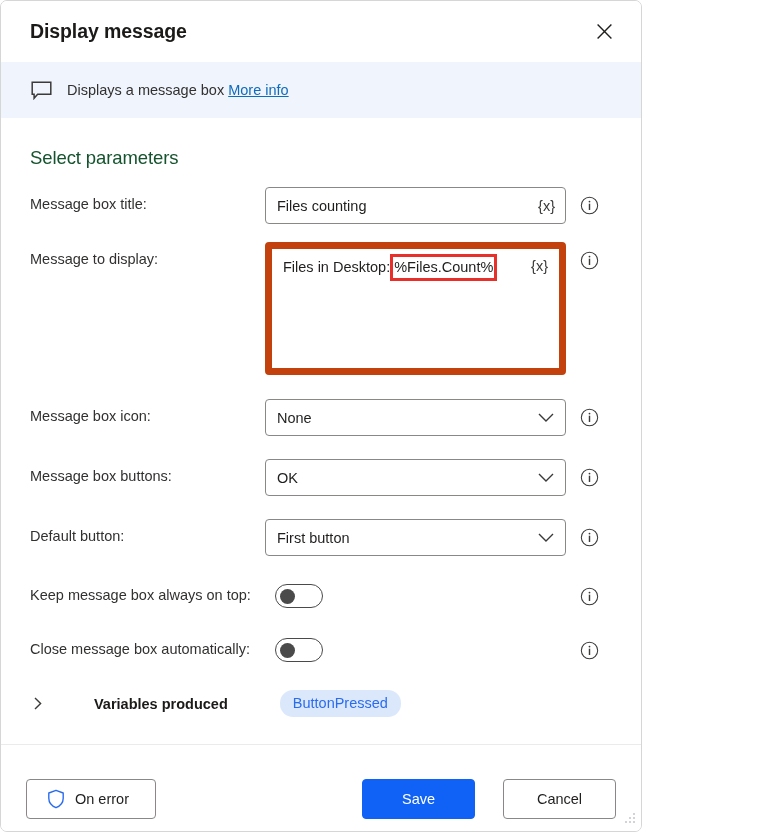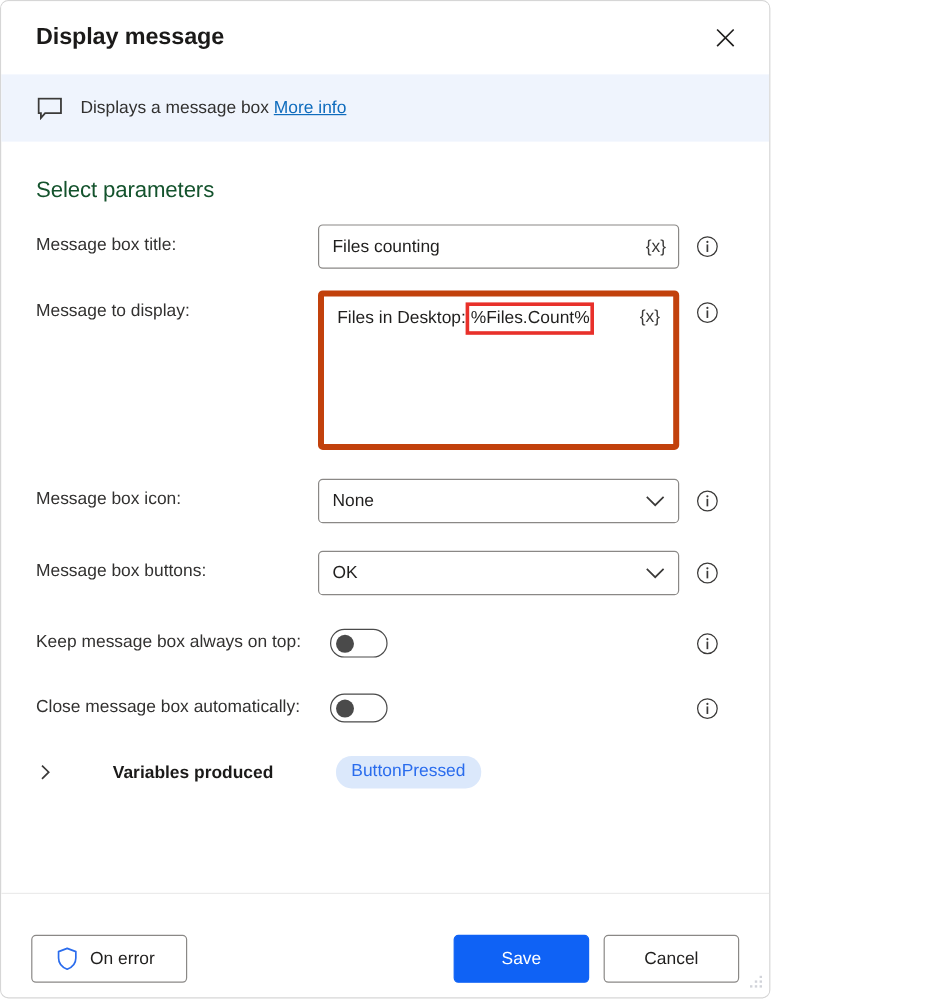--- a/index.html
+++ b/index.html
@@ -161,21 +161,21 @@
     font-size: 14.5px;
     color: #3b3a39;
     cursor: pointer;
     padding: 0 2px;
     flex: 0 0 auto;
     user-select: none;
   }
 
   
   .field-area {
-    border: 5px solid #c2410c;
+    border: 7px solid #c2410c;
     border-radius: 4px;
     background: #ffffff;
     height: 133px;
     padding: 8px 8px 8px 11px;
     box-sizing: border-box;
     position: relative;
   }
   .field-area .varbtn {
     position: absolute;
     top: 9px;
@@ -306,21 +306,21 @@
     padding-right: 6px;
   }
   .btn-primary {
     background: #0f62f5;
     border-color: #0f62f5;
     color: #ffffff;
     width: 113px;
   }
   .btn-cancel { width: 113px; }
   .footer-spacer { flex: 1 1 auto; }
-  .footer-right { display: flex; gap: 12px; }
+  .footer-right { display: flex; gap: 28px; }
 
   .grip {
     position: absolute;
     right: 5px;
     bottom: 5px;
     width: 13px;
     height: 13px;
     opacity: 0.65;
   }
 </style>
@@ -417,20 +417,38 @@
       </div>
       <div class="row-info">
         <svg class="info-icon" viewBox="0 0 20 20">
           <circle cx="10" cy="10" r="8.6" fill="none" stroke="#3b3a39" stroke-width="1.1"></circle>
           <circle cx="10" cy="5.9" r="0.95" fill="#3b3a39"></circle>
           <rect x="9.25" y="8.1" width="1.5" height="6.6" fill="#3b3a39"></rect>
         </svg>
       </div>
     </div>
 
+    <div class="row" style="margin-top:23px;">
+      <div class="row-label">Default button:</div>
+      <div class="row-ctl">
+        <div class="dropdown">
+          <span class="dropdown-value">First button</span>
+          <svg class="chevron" width="16" height="10" viewBox="0 0 16 10">
+            <path d="M1 1 L8 8 L15 1" fill="none" stroke="#3b3a39" stroke-width="1.4"></path>
+          </svg>
+        </div>
+      </div>
+      <div class="row-info">
+        <svg class="info-icon" viewBox="0 0 20 20">
+          <circle cx="10" cy="10" r="8.6" fill="none" stroke="#3b3a39" stroke-width="1.1"></circle>
+          <circle cx="10" cy="5.9" r="0.95" fill="#3b3a39"></circle>
+          <rect x="9.25" y="8.1" width="1.5" height="6.6" fill="#3b3a39"></rect>
+        </svg>
+      </div>
+    </div>
 
     <div class="row toggle-row" style="margin-top:22px;">
       <div class="row-label" style="width:245px;flex:0 0 245px;">Keep message box always on top:</div>
       <div class="row-ctl">
         <div class="toggle">
           <div class="knob"></div>
         </div>
       </div>
       <div class="row-info">
         <svg class="info-icon" viewBox="0 0 20 20">

